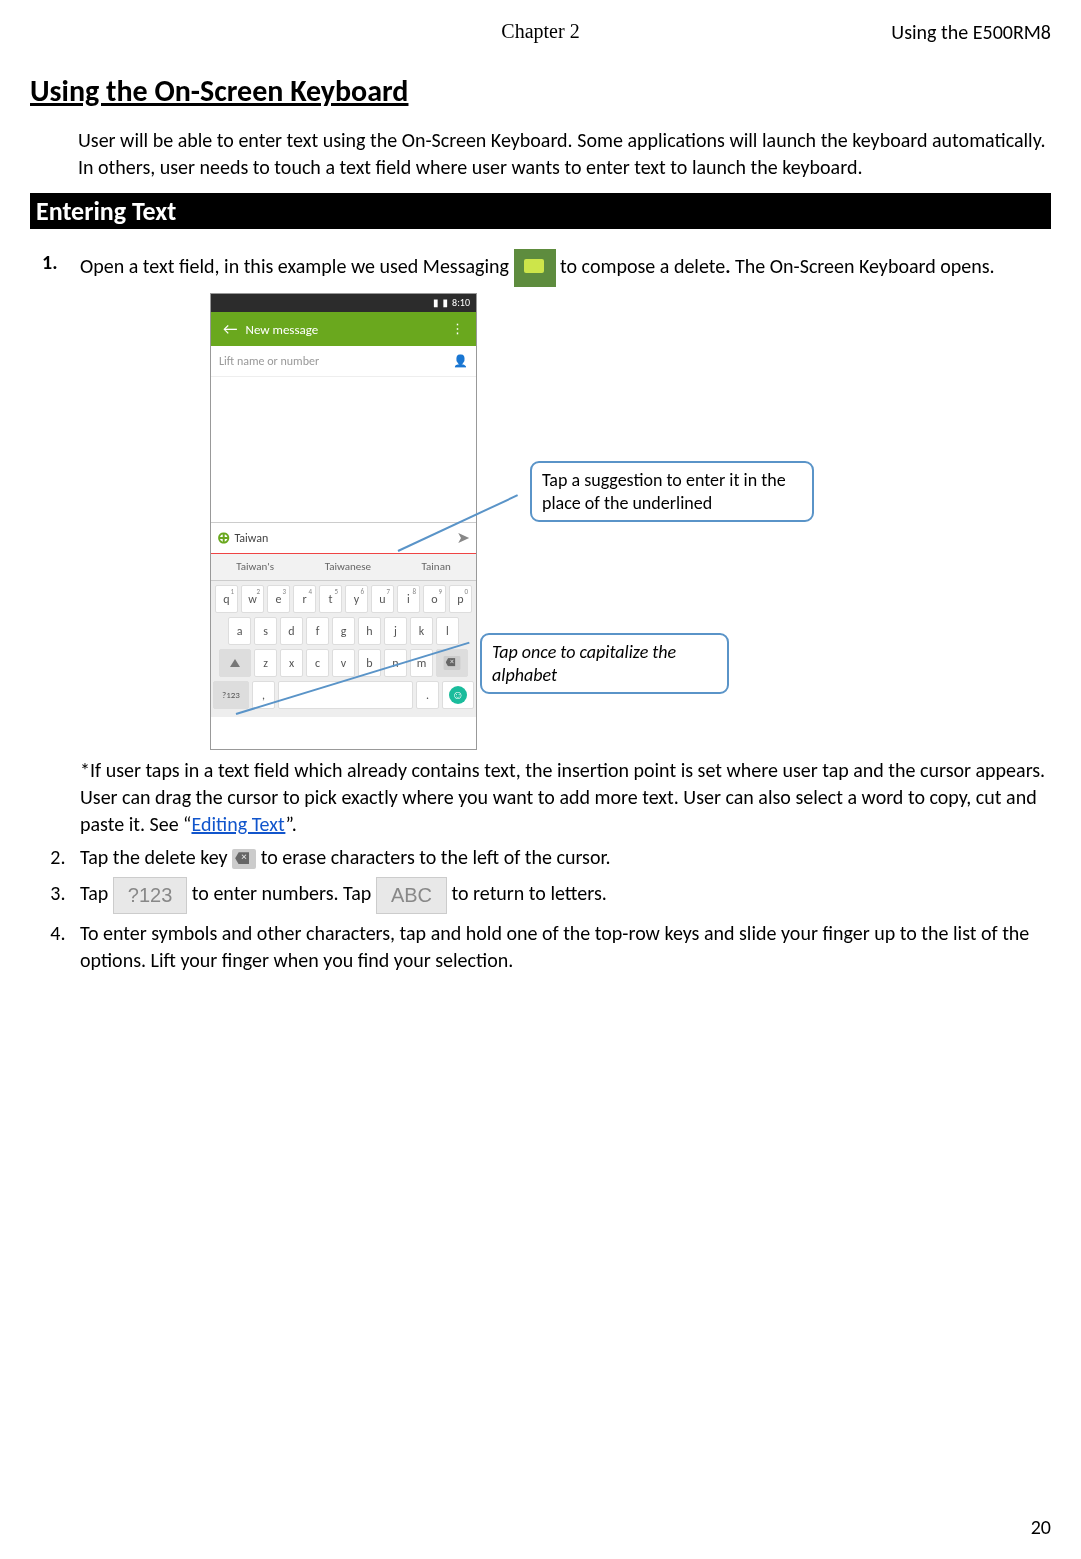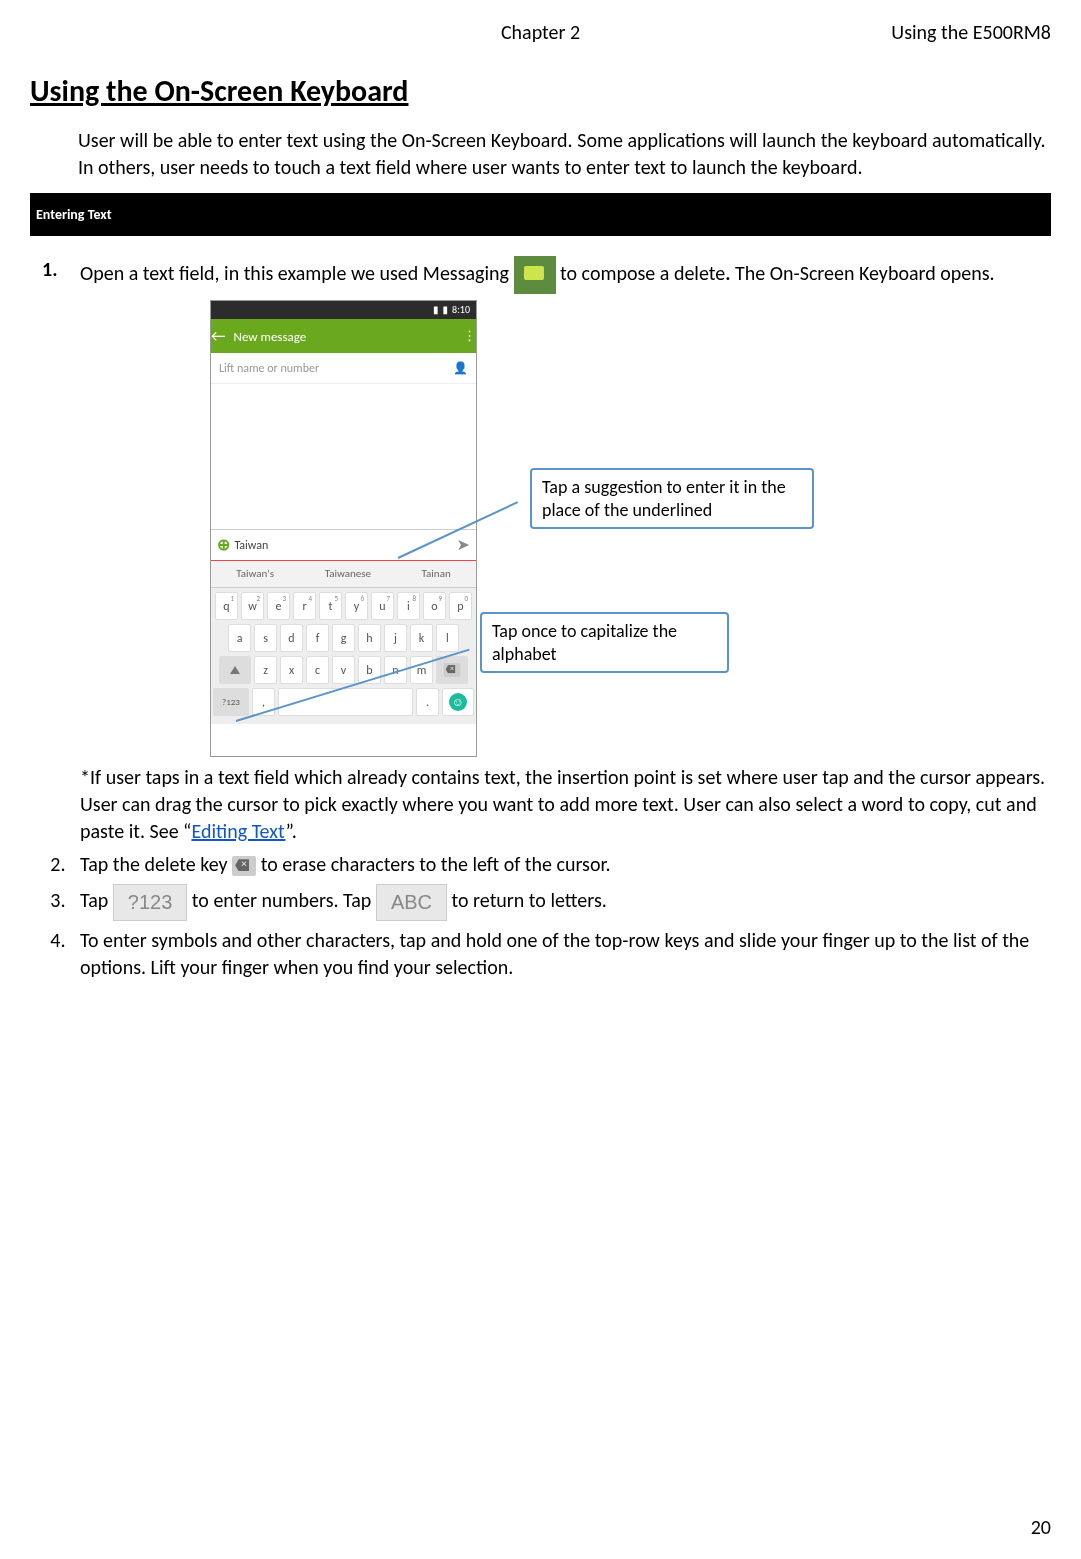--- a/index.html
+++ b/index.html
@@ -7,54 +7,54 @@
     font-size: 20px;
     color: #000;
     background: #fff;
     margin: 0;
     padding: 20px 30px;
     width: 1021px;
     min-height: 1519px;
     position: relative;
   }
   .hdr { display: flex; justify-content: space-between; font-size: 20px; margin-bottom: 28px; }
-  .hdr-center { text-align: center; flex: 1; }
+  .hdr-center { text-align: center; flex: 1; font-family: Liberation Serif, serif; }
   .hdr-right { text-align: right; }
   h1 { font-size: 30px; font-weight: bold; text-decoration: underline; margin: 0 0 18px 0; }
   .intro { font-size: 20px; line-height: 1.35; margin-bottom: 12px; margin-left: 48px; }
-  .blackbar { background: #000; color: #fff; font-weight: bold; font-size: 14px; padding: 13px 6px; margin-bottom: 20px; }
+  .blackbar { background: #000; color: #fff; font-weight: bold; font-size: 26px; padding: 2px 6px; margin-bottom: 20px; }
   ol.steps { padding-left: 40px; margin: 0; }
   ol.steps > li { font-size: 20px; line-height: 1.35; padding-left: 10px; margin-bottom: 6px; }
   ol.steps > li.first { font-weight: normal; list-style: none; position: relative; }
   ol.steps > li.first::before { content: "1."; font-weight: bold; position: absolute; left: -28px; }
   .inline-icon-msg { display: inline-block; width: 42px; height: 38px; background: #5e8c3e; vertical-align: middle; position: relative; }
   .inline-icon-msg::after { content: ""; position: absolute; left: 10px; top: 10px; width: 20px; height: 14px; background: #cde54a; border-radius: 2px; }
   .inline-icon-msg .smile { position: absolute; left: 14px; top: 10px; color: #5e8c3e; font-size: 9px; font-family: Arial; }
   .figure-wrap { position: relative; margin: 6px 0 6px 130px; height: 458px; }
   .phone { position: absolute; left: 0; top: 0; width: 265px; height: 455px; background: #fff; border: 1px solid #999; }
   .status { height: 18px; background: #2c2c2c; color: #fff; font-size: 10px; display: flex; justify-content: flex-end; align-items: center; padding-right: 6px; gap: 4px; }
-  .appbar { height: 34px; background: #6aa81e; color: #fff; display: flex; align-items: center; font-size: 13px; padding: 0 0; justify-content: space-between; }
+  .appbar { height: 34px; background: #6aa81e; color: #fff; display: flex; align-items: center; font-size: 13px; padding: 0 12px; justify-content: space-between; }
   .appbar .arrow { font-size: 16px; margin-right: 8px; }
   .to-row { height: 30px; display: flex; align-items: center; font-size: 12px; color: #999; padding: 0 8px; border-bottom: 1px solid #eee; justify-content: space-between; }
   .body-area { height: 145px; }
   .compose { height: 30px; border-top: 1px solid #ccc; display: flex; align-items: center; padding: 0 6px; justify-content: space-between; font-size: 12px; }
   .compose .plus { color: #6aa81e; font-weight: bold; font-size: 16px; }
   .compose .text { color: #444; margin-left: 4px; flex: 1; }
   .compose .send { color: #888; font-size: 16px; }
   .suggest { height: 26px; background: #f2f2f2; display: flex; justify-content: space-around; align-items: center; font-size: 11px; color: #666; border-top: 1px solid #ef4444; border-bottom: 1px solid #ccc; }
   .kbd { background: #eee; padding: 4px 2px; }
   .krow { display: flex; justify-content: center; gap: 3px; margin-bottom: 4px; }
   .key { background: #fff; border-radius: 2px; width: 21px; height: 26px; display: flex; align-items: center; justify-content: center; font-size: 12px; color: #555; border: 1px solid #ddd; position: relative; }
   .key.wide { width: 30px; background: #ddd; }
   .key.space { flex: 1; background: #fff; }
   .key.emo { background: #fff; }
   .key sup { font-size: 7px; position: absolute; top: 1px; right: 3px; color: #888; }
-  .callout { position: absolute; background: #fff; border: 2px solid #5a94c8; border-radius: 4px; font-family: Calibri, Arial; font-size: 18px; line-height: 1.25; padding: 6px 10px; color: #000; }
+  .callout { position: absolute; background: #fff; border: 2px solid #5a94c8; border-radius: 9px; font-family: Calibri, Arial; font-size: 18px; line-height: 1.25; padding: 6px 10px; color: #000; }
   .callout.c1 { left: 320px; top: 168px; width: 260px; }
-  .callout.c2 { left: 270px; top: 312px; width: 225px; }
+  .callout.c2 { left: 270px; top: 340px; width: 225px; font-style: italic; }
   .line { position: absolute; background: #5a94c8; height: 2px; }
   .line.l1 { left: 188px; top: 257px; width: 132px; transform-origin: left center; transform: rotate(-25deg); }
   .line.l2 { left: 26px; top: 420px; width: 244px; transform-origin: left center; transform: rotate(-17deg); }
   .note { font-size: 20px; line-height: 1.35; margin: 6px 0 6px 50px; }
   .link { color: #1155cc; text-decoration: underline; }
   .inline-key-del { display: inline-block; width: 24px; height: 20px; background: #ccc; border-radius: 2px; vertical-align: middle; position: relative; }
   .inline-key-del::before { content:""; position:absolute; left:3px; top:3px; width:14px; height:12px; background:#666; clip-path: polygon(25% 0, 100% 0, 100% 100%, 25% 100%, 0 50%); }
   .inline-key-del::after { content:"×"; position:absolute; left:9px; top:1px; color:#eee; font-size:11px; }
   .inline-key-box { display: inline-block; background: #e8e8e8; border: 1px solid #ccc; padding: 4px 14px; font-size: 20px; color: #888; vertical-align: middle; font-family: Arial; }
   .page-num { position: absolute; right: 30px; bottom: 20px; font-size: 20px; }

